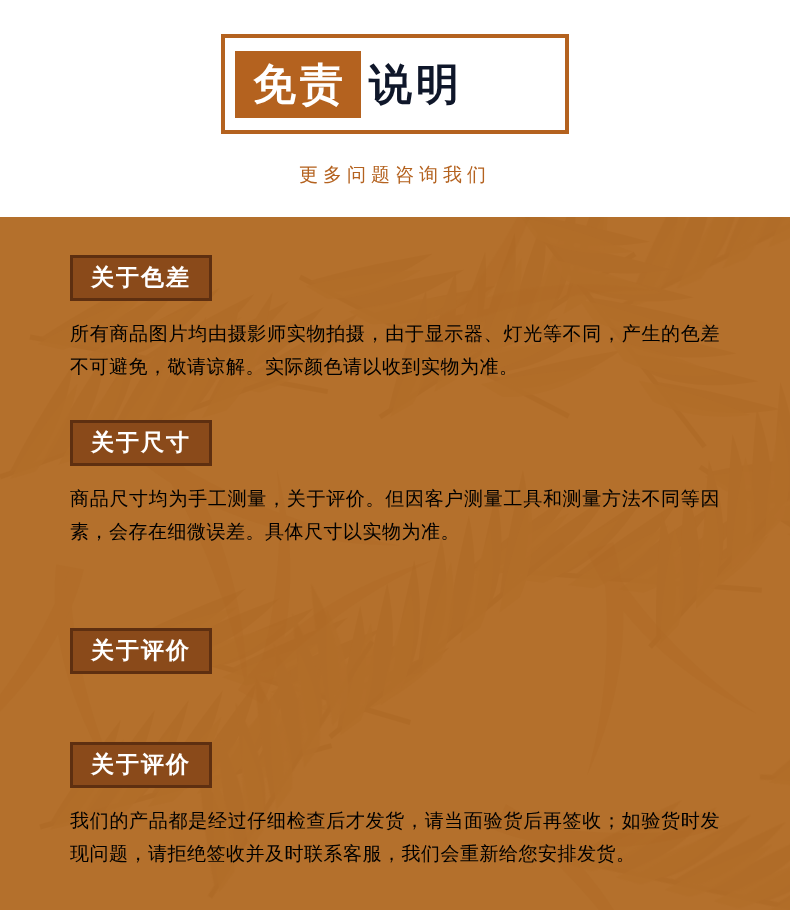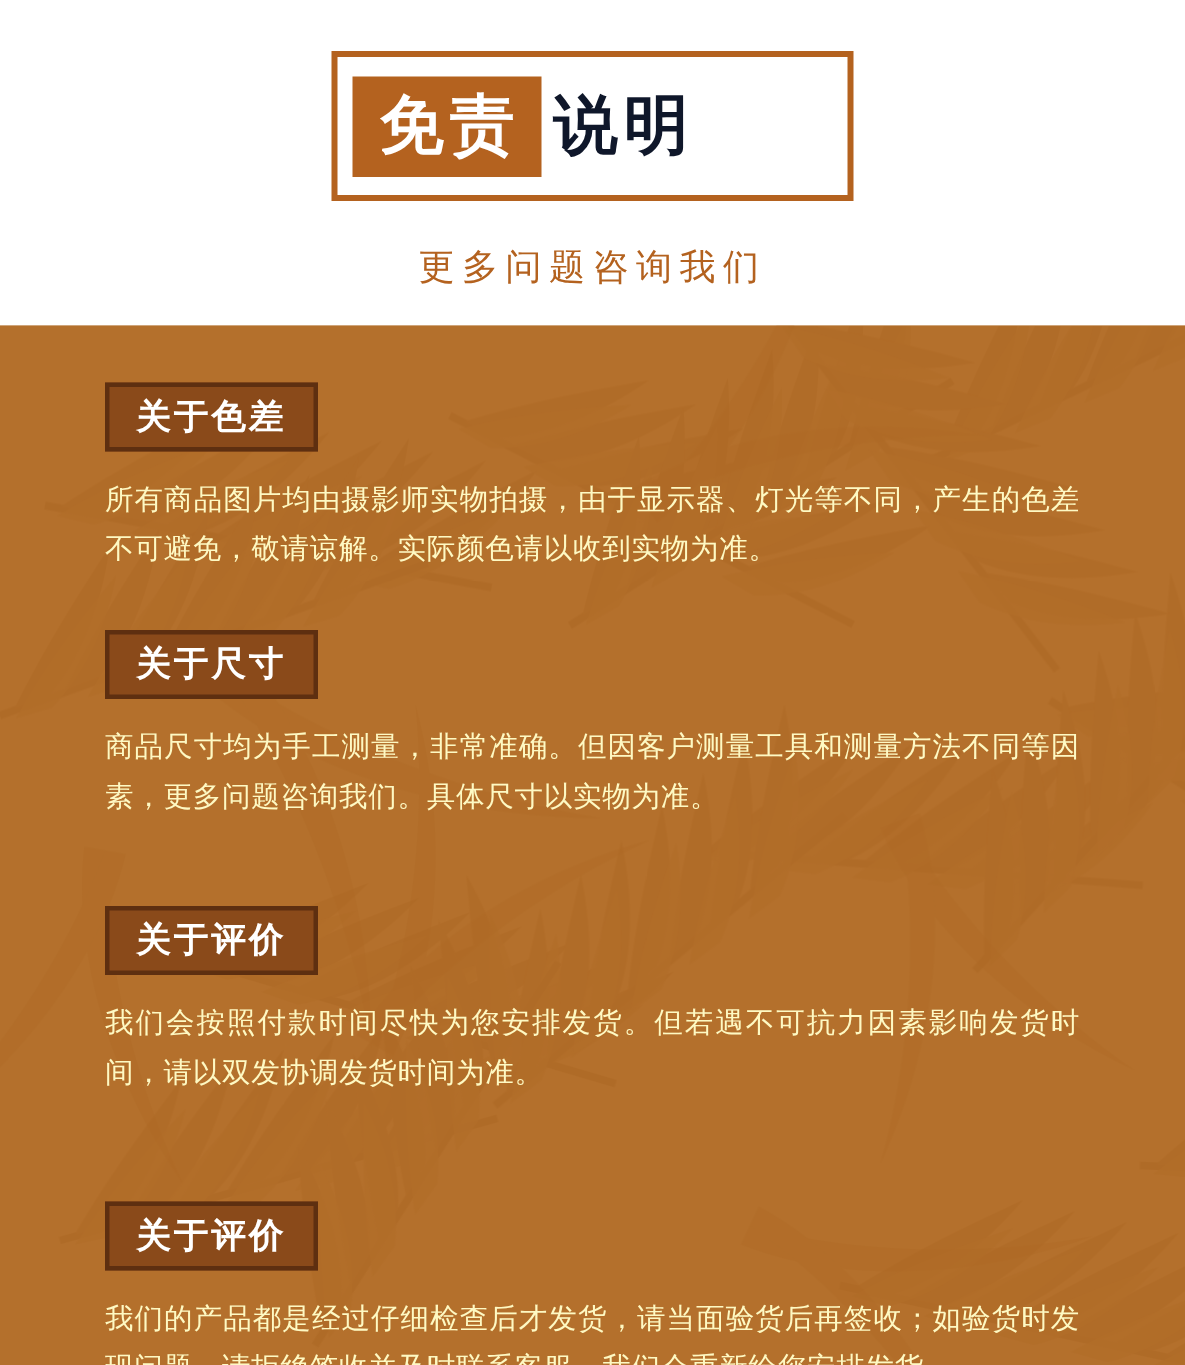--- a/index.html
+++ b/index.html
@@ -72,21 +72,21 @@
     font-weight: bold;
     letter-spacing: 4px;
     line-height: 1;
     position: relative;
     left: -44px;
   }
 
   .subtitle {
     margin-top: 28px;
     color: #b4621f;
-    font-size: 24px;
+    font-size: 19px;
     letter-spacing: 5px;
     font-weight: normal;
   }
 
   
   .body-area {
     position: relative;
     height: 693px;
     background: #b4702c;
     overflow: hidden;
@@ -120,30 +120,30 @@
     font-size: 23px;
     font-weight: bold;
     letter-spacing: 2px;
     padding: 8px 18px 9px 18px;
     line-height: 1;
     box-sizing: border-box;
   }
 
   .sec-text {
     margin-top: 16px;
-    color: #fef9c3;
+    color: #000000;
     font-size: 19px;
     line-height: 1.75;
     letter-spacing: 0.5px;
     max-width: 655px;
     text-align: justify;
   }
 
   .sp-1 { }
-  .sp-2 { margin-bottom: 56px; }
+  .sp-2 { margin-bottom: 80px; }
   .sp-3 { margin-bottom: 68px; }
 </style>
 </head>
 <body>
 
 <div class="page">
 
   <div class="header">
     <div class="title-frame">
       <div class="title-row">
@@ -211,26 +211,25 @@
 
     <div class="content">
 
       <div class="section sp-1">
         <div class="sec-label">关于色差</div>
         <div class="sec-text">所有商品图片均由摄影师实物拍摄，由于显示器、灯光等不同，产生的色差不可避免，敬请谅解。实际颜色请以收到实物为准。</div>
       </div>
 
       <div class="section sp-2">
         <div class="sec-label">关于尺寸</div>
-        <div class="sec-text">商品尺寸均为手工测量，非常准确。但因客户测量工具和测量方法不同等因素，更多问题咨询我们。具体尺寸以实物为准。</div>
+        <div class="sec-text">商品尺寸均为手工测量，关于评价。但因客户测量工具和测量方法不同等因素，会存在细微误差。具体尺寸以实物为准。</div>
       </div>
 
       <div class="section sp-3">
         <div class="sec-label">关于评价</div>
-        <div class="sec-text">我们会按照付款时间尽快为您安排发货。但若遇不可抗力因素影响发货时间，请以双发协调发货时间为准。</div>
       </div>
 
       <div class="section">
         <div class="sec-label">关于评价</div>
         <div class="sec-text">我们的产品都是经过仔细检查后才发货，请当面验货后再签收；如验货时发现问题，请拒绝签收并及时联系客服，我们会重新给您安排发货。</div>
       </div>
 
     </div>
   </div>
 

